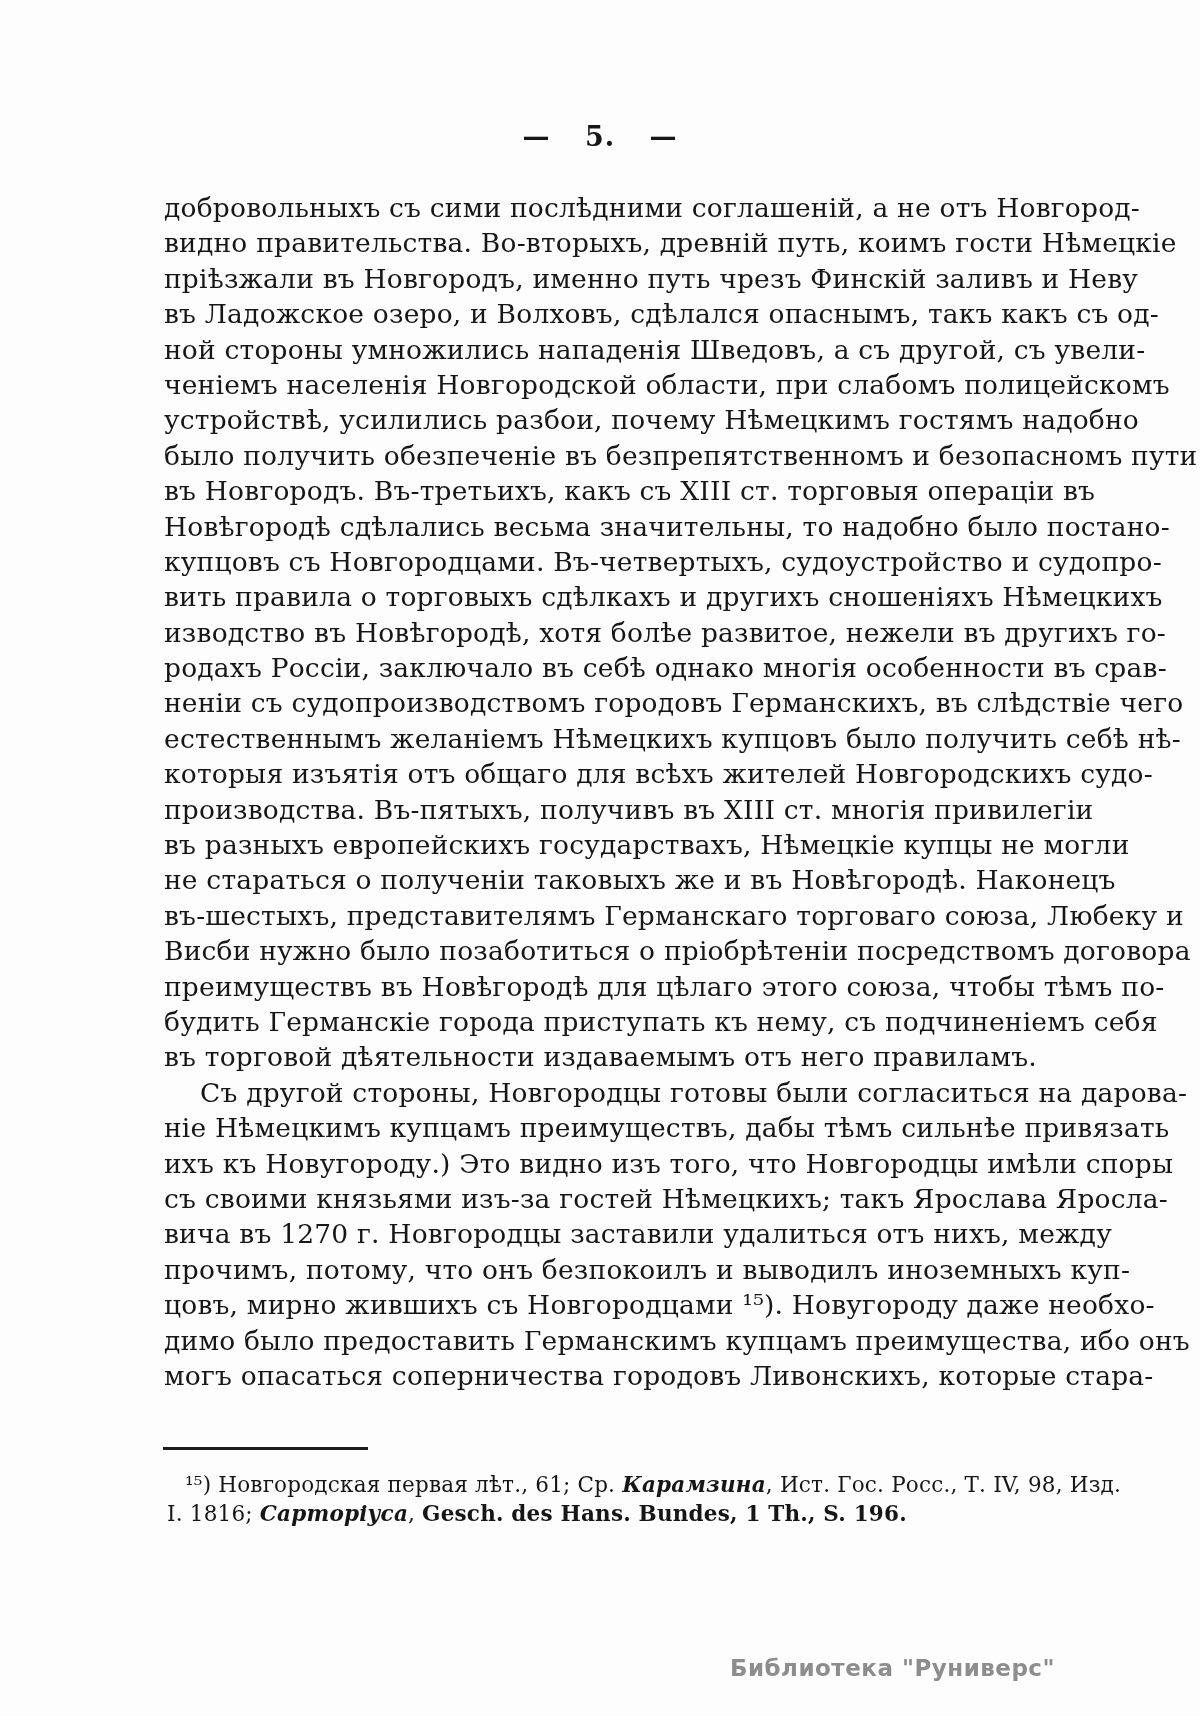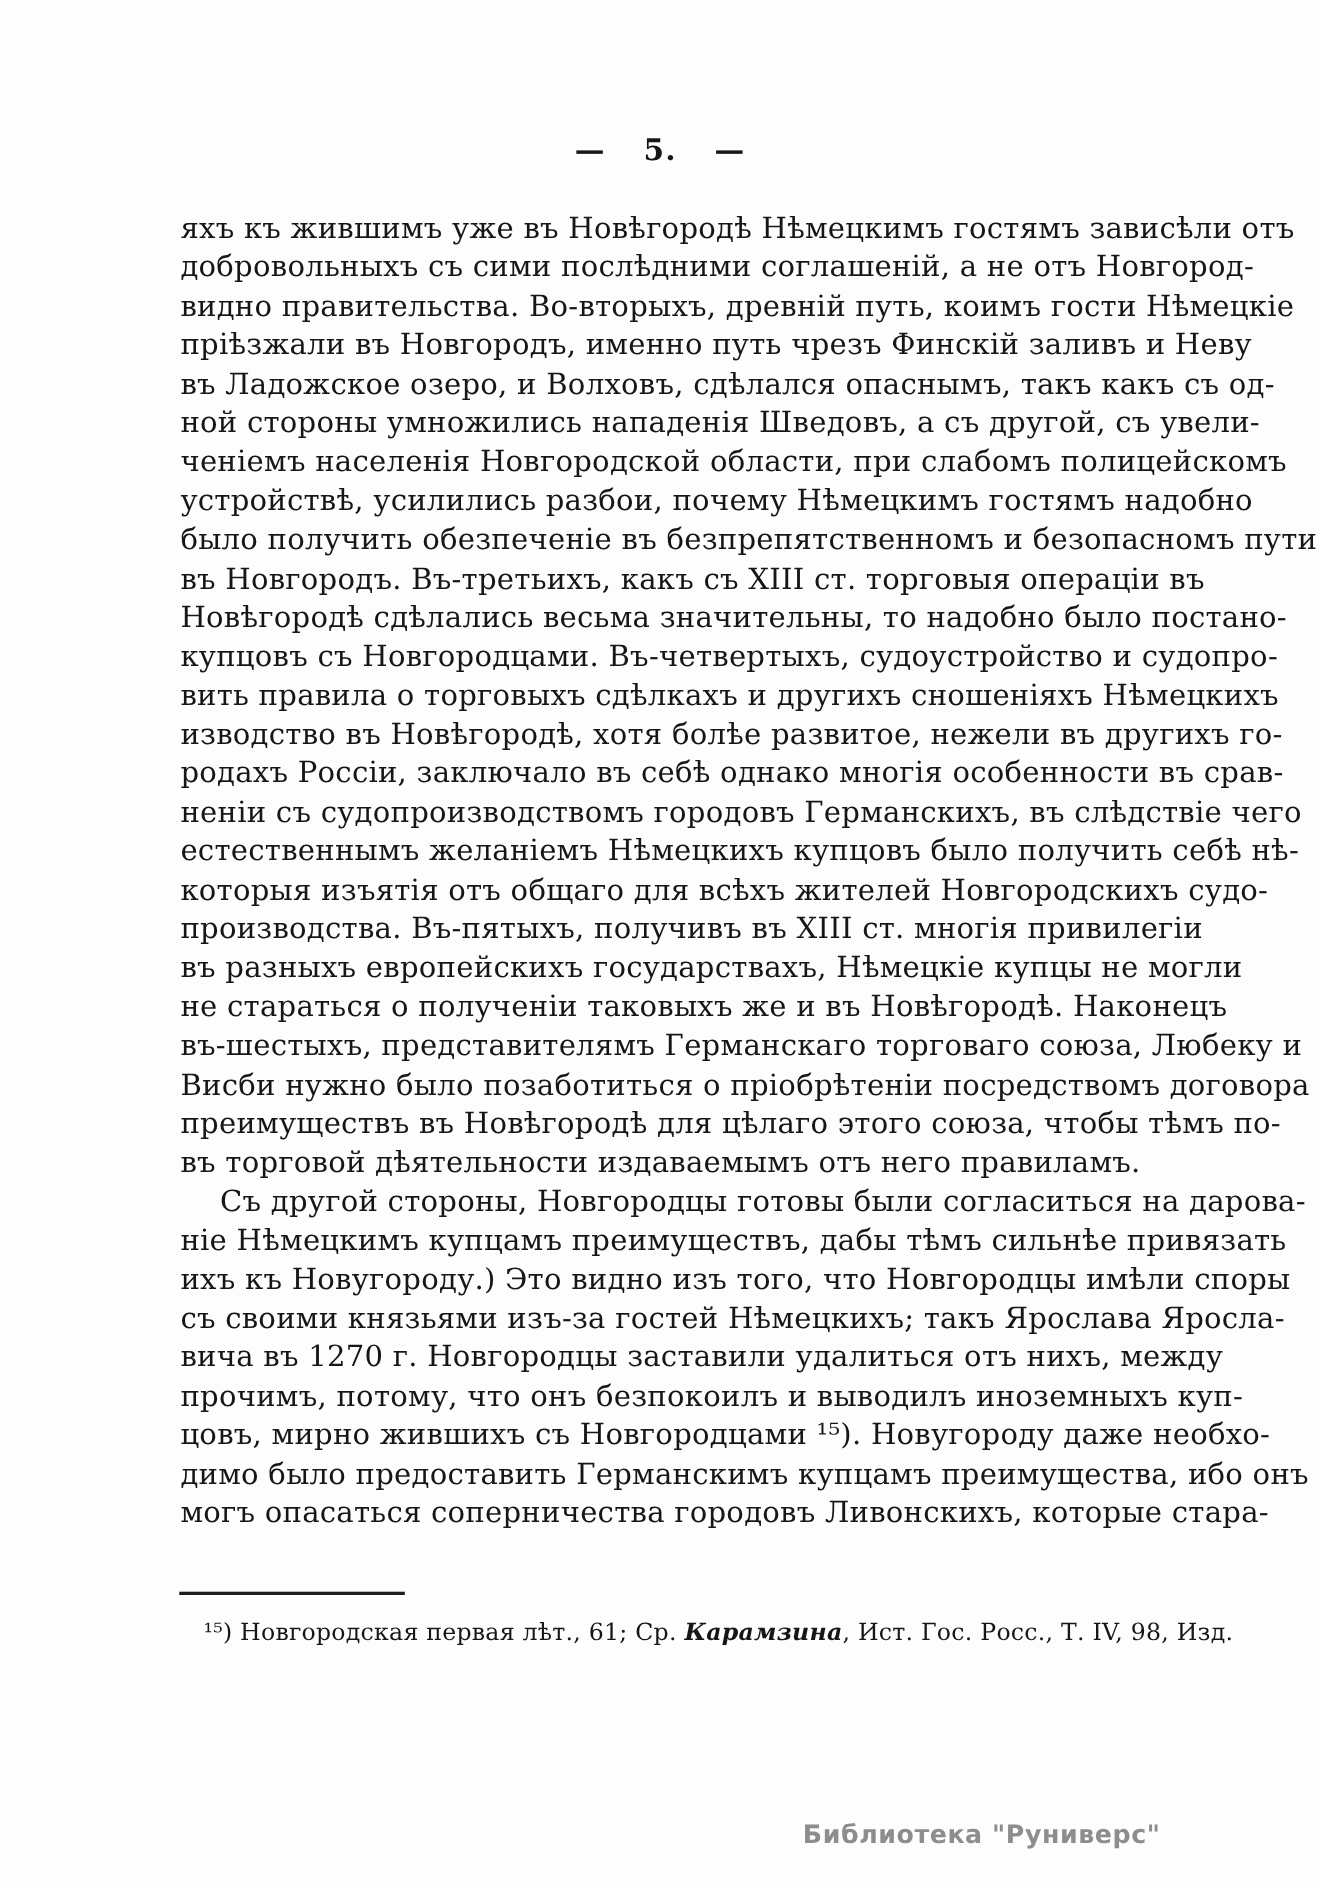--- a/index.html
+++ b/index.html
@@ -91,21 +91,20 @@
   }
 </style>
 </head>
 <body>
 
 <div class="page">
 
   <div class="page-number">— 5. —</div>
 
   <div class="body-text" id="body-lines">
-      <div class="line">яхъ къ жившимъ уже въ Новѣгородѣ Нѣмецкимъ гостямъ зависѣли отъ</div>
       <div class="line">добровольныхъ съ сими послѣдними соглашеній, а не отъ Новгород-</div>
       <div class="line">видно правительства. Во-вторыхъ, древній путь, коимъ гости Нѣмецкіе</div>
       <div class="line">пріѣзжали въ Новгородъ, именно путь чрезъ Финскій заливъ и Неву</div>
       <div class="line">въ Ладожское озеро, и Волховъ, сдѣлался опаснымъ, такъ какъ съ од-</div>
       <div class="line">ной стороны умножились нападенія Шведовъ, а съ другой, съ увели-</div>
       <div class="line">ченіемъ населенія Новгородской области, при слабомъ полицейскомъ</div>
       <div class="line">устройствѣ, усилились разбои, почему Нѣмецкимъ гостямъ надобно</div>
       <div class="line">было получить обезпеченіе въ безпрепятственномъ и безопасномъ пути</div>
       <div class="line">въ Новгородъ. Въ-третьихъ, какъ съ XIII ст. торговыя операціи въ</div>
       <div class="line">Новѣгородѣ сдѣлались весьма значительны, то надобно было постано-</div>
@@ -115,33 +114,35 @@
       <div class="line">родахъ Россіи, заключало въ себѣ однако многія особенности въ срав-</div>
       <div class="line">неніи съ судопроизводствомъ городовъ Германскихъ, въ слѣдствіе чего</div>
       <div class="line">естественнымъ желаніемъ Нѣмецкихъ купцовъ было получить себѣ нѣ-</div>
       <div class="line">которыя изъятія отъ общаго для всѣхъ жителей Новгородскихъ судо-</div>
       <div class="line">производства. Въ-пятыхъ, получивъ въ XIII ст. многія привилегіи</div>
       <div class="line">въ разныхъ европейскихъ государствахъ, Нѣмецкіе купцы не могли</div>
       <div class="line">не стараться о полученіи таковыхъ же и въ Новѣгородѣ. Наконецъ</div>
       <div class="line">въ-шестыхъ, представителямъ Германскаго торговаго союза, Любеку и</div>
       <div class="line">Висби нужно было позаботиться о пріобрѣтеніи посредствомъ договора</div>
       <div class="line">преимуществъ въ Новѣгородѣ для цѣлаго этого союза, чтобы тѣмъ по-</div>
+      <div class="line">будить Германскіе города приступать къ нему, съ подчиненіемъ себя</div>
       <div class="line no-just">въ торговой дѣятельности издаваемымъ отъ него правиламъ.</div>
       <div class="line indent">Съ другой стороны, Новгородцы готовы были согласиться на дарова-</div>
       <div class="line">ніе Нѣмецкимъ купцамъ преимуществъ, дабы тѣмъ сильнѣе привязать</div>
       <div class="line">ихъ къ Новугороду.) Это видно изъ того, что Новгородцы имѣли споры</div>
       <div class="line">съ своими князьями изъ-за гостей Нѣмецкихъ; такъ Ярослава Яросла-</div>
       <div class="line">вича въ 1270 г. Новгородцы заставили удалиться отъ нихъ, между</div>
       <div class="line">прочимъ, потому, что онъ безпокоилъ и выводилъ иноземныхъ куп-</div>
       <div class="line">цовъ, мирно жившихъ съ Новгородцами ¹⁵). Новугороду даже необхо-</div>
       <div class="line">димо было предоставить Германскимъ купцамъ преимущества, ибо онъ</div>
       <div class="line">могъ опасаться соперничества городовъ Ливонскихъ, которые стара-</div>
     </div>
 
   <div class="footnote-rule"></div>
 
   <div class="footnote" id="footnote">
       <div class="fn-line indent-first justify"><span class="fn-normal">¹⁵) Новгородская первая лѣт., 61; Ср. </span><span class="fn-bold-italic">Карамзина</span><span class="fn-normal">, Ист. Гос. Росс., Т. IV, 98, Изд.</span></div>
+      <div class="fn-line"><span class="fn-normal">I. 1816; </span><span class="fn-bold-italic">Сарторіуса</span><span class="fn-normal">, </span><span class="fn-bold">Gesch. des Hans. Bundes, 1 Th., S. 196.</span></div>
     </div>
 
   <div class="watermark">Библиотека "Руниверс"</div>
 
 </div>
 
 </body></html>

